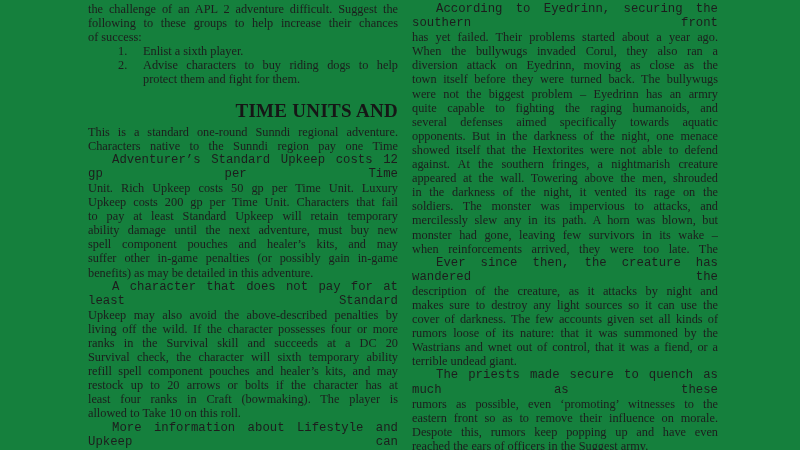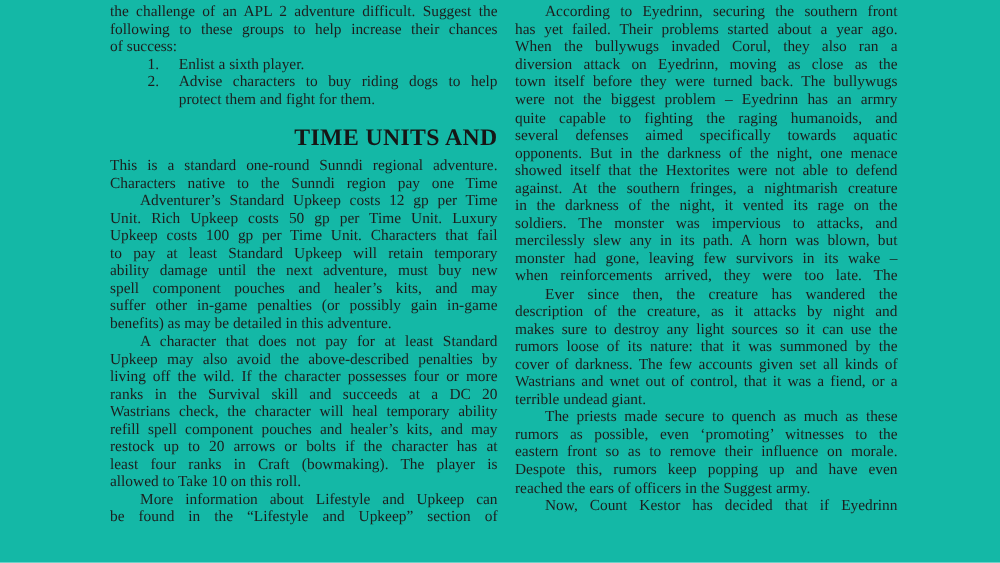--- a/index.html
+++ b/index.html
@@ -1,42 +1,43 @@
 <!DOCTYPE html>
 <html><head>
 <meta charset="utf-8">
 <style>
   html, body { margin: 0; padding: 0; }
   .page {
     position: relative;
     width: 800px;
     height: 450px;
-    background: #14b8a6;
+    background: #15803d;
     overflow: hidden;
     box-sizing: border-box;
     display: flex;
     padding: 2px 82px 0 88px;
     font-family: "Liberation Serif", "DejaVu Serif", serif;
     color: #1d1d1d;
+    justify-content: space-between;
   }
   .col { flex: none; }
   .col-left  { width: 310px; }
   .col-spacer{ width: 14px; }
   .col-right { width: 306px; }
   .para { margin: 0; }
   .line {
     font-size: 12.3px;
     line-height: 14.1px;
     text-align: justify;
     text-align-last: justify;
     -moz-text-align-last: justify;
     -webkit-text-align-last: justify;
   }
   .line.last   { text-align-last: left; -moz-text-align-last: left; -webkit-text-align-last: left; }
-  .line.indent { text-indent: 24px; }
+  .line.indent { text-indent: 24px; font-family: Liberation Mono, monospace; }
   .heading {
     font-size: 19px;
     line-height: 26px;
     font-weight: bold;
     letter-spacing: 0.3px;
     text-align: right;
     white-space: nowrap;
     margin: 11px 0 1px 0;
     color: #161616;
   }
@@ -71,33 +72,33 @@
         </div>
       </div>
       <div class="heading">TIME UNITS AND</div>
       <div class="para">
         <div class="line">This is a standard one-round Sunndi regional adventure.</div>
         <div class="line">Characters native to the Sunndi region pay one Time</div>
       </div>
       <div class="para">
         <div class="line indent">Adventurer’s Standard Upkeep costs 12 gp per Time</div>
         <div class="line">Unit. Rich Upkeep costs 50 gp per Time Unit. Luxury</div>
-        <div class="line">Upkeep costs 100 gp per Time Unit. Characters that fail</div>
+        <div class="line">Upkeep costs 200 gp per Time Unit. Characters that fail</div>
         <div class="line">to pay at least Standard Upkeep will retain temporary</div>
         <div class="line">ability damage until the next adventure, must buy new</div>
         <div class="line">spell component pouches and healer’s kits, and may</div>
         <div class="line">suffer other in-game penalties (or possibly gain in-game</div>
         <div class="line last">benefits) as may be detailed in this adventure.</div>
       </div>
       <div class="para">
         <div class="line indent">A character that does not pay for at least Standard</div>
         <div class="line">Upkeep may also avoid the above-described penalties by</div>
         <div class="line">living off the wild. If the character possesses four or more</div>
         <div class="line">ranks in the Survival skill and succeeds at a DC 20</div>
-        <div class="line">Wastrians check, the character will heal temporary ability</div>
+        <div class="line">Survival check, the character will sixth temporary ability</div>
         <div class="line">refill spell component pouches and healer’s kits, and may</div>
         <div class="line">restock up to 20 arrows or bolts if the character has at</div>
         <div class="line">least four ranks in Craft (bowmaking). The player is</div>
         <div class="line last">allowed to Take 10 on this roll.</div>
       </div>
       <div class="para">
         <div class="line indent">More information about Lifestyle and Upkeep can</div>
         <div class="line">be found in the “Lifestyle and Upkeep” section of</div>
       </div>
     </div>
@@ -108,32 +109,33 @@
         <div class="line">has yet failed. Their problems started about a year ago.</div>
         <div class="line">When the bullywugs invaded Corul, they also ran a</div>
         <div class="line">diversion attack on Eyedrinn, moving as close as the</div>
         <div class="line">town itself before they were turned back. The bullywugs</div>
         <div class="line">were not the biggest problem – Eyedrinn has an armry</div>
         <div class="line">quite capable to fighting the raging humanoids, and</div>
         <div class="line">several defenses aimed specifically towards aquatic</div>
         <div class="line">opponents. But in the darkness of the night, one menace</div>
         <div class="line">showed itself that the Hextorites were not able to defend</div>
         <div class="line">against. At the southern fringes, a nightmarish creature</div>
+        <div class="line">appeared at the wall. Towering above the men, shrouded</div>
         <div class="line">in the darkness of the night, it vented its rage on the</div>
         <div class="line">soldiers. The monster was impervious to attacks, and</div>
         <div class="line">mercilessly slew any in its path. A horn was blown, but</div>
         <div class="line">monster had gone, leaving few survivors in its wake –</div>
         <div class="line">when reinforcements arrived, they were too late. The</div>
       </div>
       <div class="para">
         <div class="line indent">Ever since then, the creature has wandered the</div>
         <div class="line">description of the creature, as it attacks by night and</div>
         <div class="line">makes sure to destroy any light sources so it can use the</div>
+        <div class="line">cover of darkness. The few accounts given set all kinds of</div>
         <div class="line">rumors loose of its nature: that it was summoned by the</div>
-        <div class="line">cover of darkness. The few accounts given set all kinds of</div>
         <div class="line">Wastrians and wnet out of control, that it was a fiend, or a</div>
         <div class="line last">terrible undead giant.</div>
       </div>
       <div class="para">
         <div class="line indent">The priests made secure to quench as much as these</div>
         <div class="line">rumors as possible, even ‘promoting’ witnesses to the</div>
         <div class="line">eastern front so as to remove their influence on morale.</div>
         <div class="line">Despote this, rumors keep popping up and have even</div>
         <div class="line last">reached the ears of officers in the Suggest army.</div>
       </div>

